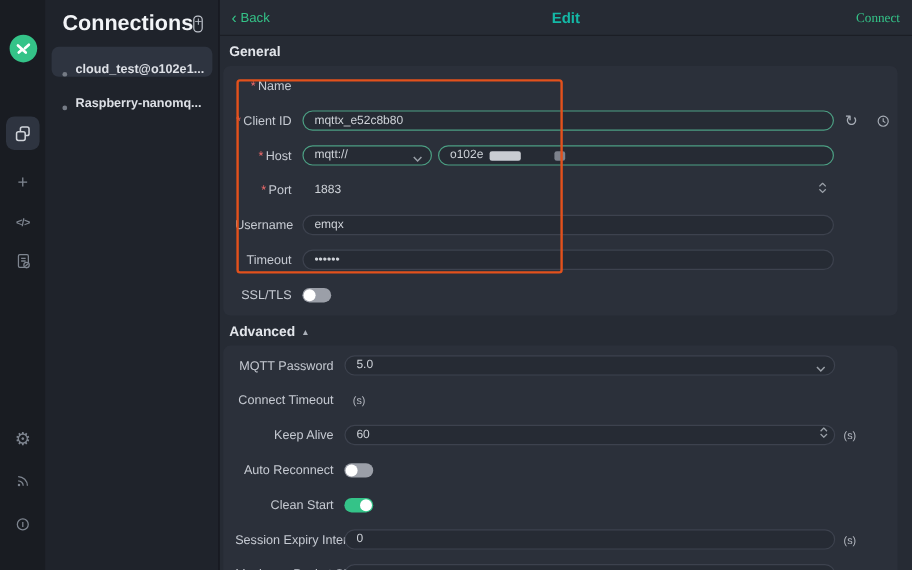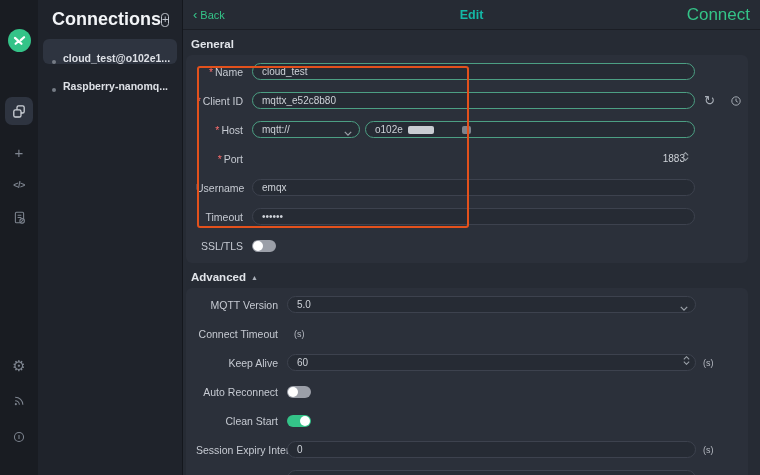--- a/index.html
+++ b/index.html
@@ -26,33 +26,33 @@
   .sb-list { padding:2px 5px; }
   .sb-item { display:flex; align-items:flex-end; height:25px; padding:0 9px; border-radius:6px; font-size:10.5px; font-weight:600; color:#dde0e6; margin-bottom:3px; cursor:pointer; white-space:nowrap; overflow:hidden; }
   .sb-item.selected { background:#2e3440; }
   .dot { width:4px; height:4px; border-radius:50%; background:#757b85; margin-right:7px; flex:none; }
   
   .main { flex:1; display:flex; flex-direction:column; min-width:0; }
   .topbar { height:30px; flex:none; display:flex; align-items:center; padding:0 10px; border-bottom:1px solid #1b1e25; position:relative; }
   .back { color:#34c388; font-size:11px; display:flex; align-items:center; gap:3px; cursor:pointer; }
   .back .chev { font-size:13px; line-height:1; }
   .page-title { position:absolute; left:50%; transform:translateX(-50%); font-size:12.5px; font-weight:700; color:#14b8a6; }
-  .connect { margin-left:auto; color:#34c388; font-size:17px; cursor:pointer; }
+  .connect { margin-left:auto; color:#34c388; font-size:11px; cursor:pointer;font-family:Liberation Serif, serif; }
   .content { padding:0 12px 0 3px; }
   .section-label { margin:8px 0 5px 5px; font-size:11.5px; font-weight:700; color:#e2e5ea; display:flex; align-items:center; gap:5px; }
   .section-label .tri { font-size:7px; color:#aab0b9; }
   .card { background:#2b303a; border-radius:6px; padding:8px 0 9px 10px; }
   .row { display:flex; align-items:center; height:17px; margin-bottom:12px; }
   .row:last-child { margin-bottom:0; }
   .flabel { width:47px; flex:none; text-align:right; margin-right:9px; font-size:10.5px; color:#c6cad2; white-space:nowrap; }
   .advanced .flabel { width:82px; }
   .req { color:#f56c6c; margin-right:2px; }
   .input { height:17px; border:1px solid #3d424e; border-radius:9px; background:#262b34; display:flex; align-items:center; padding:0 9px; font-size:10px; color:#ced2d8; position:relative; flex:none; }
   .input.green { border-color:#4c9f83; }
-  .input.noborder { border-color:transparent; background:transparent;justify-content:flex-end; }
+  .input.noborder { border-color:transparent; background:transparent; }
   .w-gen { width:443px; } .w-adv { width:409px; }
   .select .chevron { position:absolute; right:7px; top:5px; }
   .stepper { position:absolute; right:5px; top:1px; display:flex; flex-direction:column; gap:1px; color:#9aa0a8; cursor:pointer; }
   .unit { font-size:9px; color:#b6bac2; margin-left:7px; }
   .host-select { width:108px; margin-right:5px; }
   .host-input { width:330px; }
   .redact { height:8px; border-radius:2px; display:inline-block; }
   .redact.r1 { width:26px; background:#c9ccd2; margin-left:5px; }
   .redact.r2 { width:9px; background:#7d828c; margin-left:28px; }
   .field-icon { margin-left:9px; color:#a7adb6; font-size:13px; line-height:1; cursor:pointer; display:flex; align-items:center; }
@@ -133,23 +133,20 @@
   </div>
 
   <div class="content">
 
     <div class="section-label">
       <span>General</span>
     </div>
     <div class="card">
       <div class="row">
         <span class="flabel"><span class="req">*</span><span>Name</span></span>
-        <div class="input green w-gen">
-            <span>cloud_test</span>
-          </div>
       </div>
       <div class="row">
         <span class="flabel"><span class="req">*</span><span>Client ID</span></span>
         <div class="input green w-gen">
             <span>mqttx_e52c8b80</span>
           </div>
         <span class="field-icon">↻</span>
         <span class="field-icon">
           <svg width="12" height="12" viewBox="0 0 20 20" fill="none" stroke="currentColor" stroke-width="1.6">
             <circle cx="10" cy="10" r="7"></circle>
@@ -206,21 +203,21 @@
           </div>
       </div>
     </div>
 
     <div class="section-label">
       <span>Advanced</span>
       <span class="tri">▲</span>
     </div>
     <div class="card advanced">
       <div class="row">
-        <span class="flabel">MQTT Version</span>
+        <span class="flabel">MQTT Password</span>
         <div class="input select w-adv">
           <span>5.0</span>
           <span class="chevron">
             <svg width="8" height="5" viewBox="0 0 10 6" fill="none" stroke="#9aa0a8" stroke-width="1.6">
                 <path d="M1 1 L5 5 L9 1"></path>
               </svg>
           </span>
         </div>
       </div>
       <div class="row">

